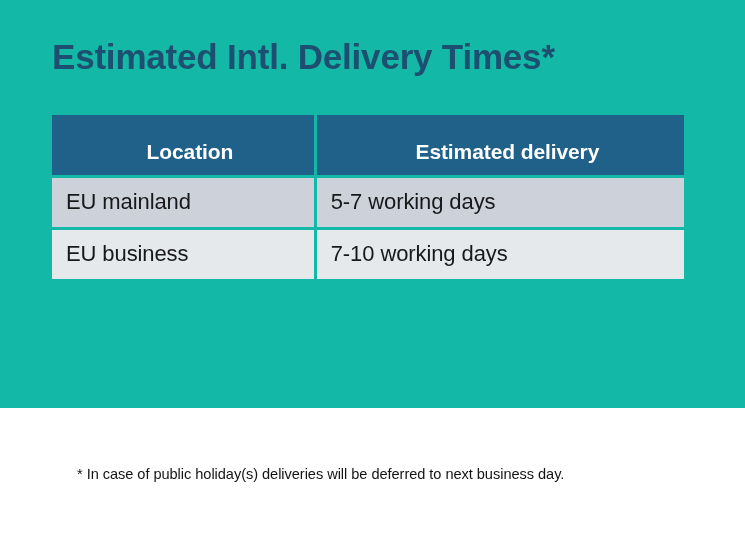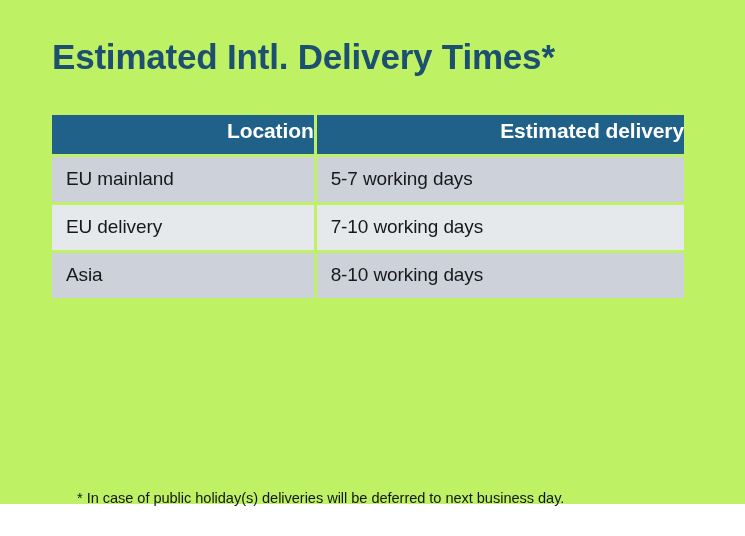--- a/index.html
+++ b/index.html
@@ -9,22 +9,22 @@
   body {
     width: 745px;
     height: 536px;
     background: #ffffff;
     font-family: "Liberation Sans", sans-serif;
     overflow: hidden;
   }
   .page {
     position: relative;
     width: 745px;
-    height: 504px;
-    background: #bef264;
+    height: 408px;
+    background: #14b8a6;
     box-sizing: border-box;
   }
   .page-title {
     position: absolute;
     left: 52px;
     top: 36px;
     font-size: 35px;
     line-height: 42px;
     font-weight: 600;
     letter-spacing: -0.2px;
@@ -41,45 +41,45 @@
     margin: -3px;
   }
   .delivery-table col.col-location { width: 263px; }
   .delivery-table col.col-delivery { width: 369px; }
 
   .delivery-table th {
     background: #20618a;
     color: #ffffff;
     font-size: 21px;
     font-weight: bold;
-    text-align: right;
-    padding: 4px 0 11px 14px;
+    text-align: center;
+    padding: 25px 0 11px 14px;
     height: 23px;
     letter-spacing: -0.1px;
     white-space: nowrap;
     box-sizing: border-box;
   }
   .delivery-table td {
-    font-size: 19px;
+    font-size: 22px;
     font-weight: normal;
     color: #18181a;
     text-align: left;
     padding: 11px 0 12px 14px;
     height: 23px;
     letter-spacing: -0.1px;
     white-space: nowrap;
     box-sizing: border-box;
   }
   .delivery-table tbody tr.row-odd td { background: #ccd1da; }
   .delivery-table tbody tr.row-even td { background: #e5e9ec; }
 
   .footnote {
     position: absolute;
     left: 77px;
-    top: 488px;
+    top: 464px;
     font-size: 14.6px;
     line-height: 20px;
     color: #141416;
     letter-spacing: -0.05px;
     white-space: nowrap;
   }
 </style>
 </head>
 <body>
 
@@ -97,25 +97,21 @@
         <th>Location</th>
         <th>Estimated delivery</th>
       </tr>
     </thead>
     <tbody>
       <tr class="row-odd">
         <td>EU mainland</td>
         <td>5-7 working days</td>
       </tr>
       <tr class="row-even">
-        <td>EU delivery</td>
+        <td>EU business</td>
         <td>7-10 working days</td>
-      </tr>
-      <tr class="row-odd">
-        <td>Asia</td>
-        <td>8-10 working days</td>
       </tr>
     </tbody>
   </table>
 
   <div class="footnote">* In case of public holiday(s) deliveries will be deferred to next business day.</div>
 
 </div>
 
 </body></html>

